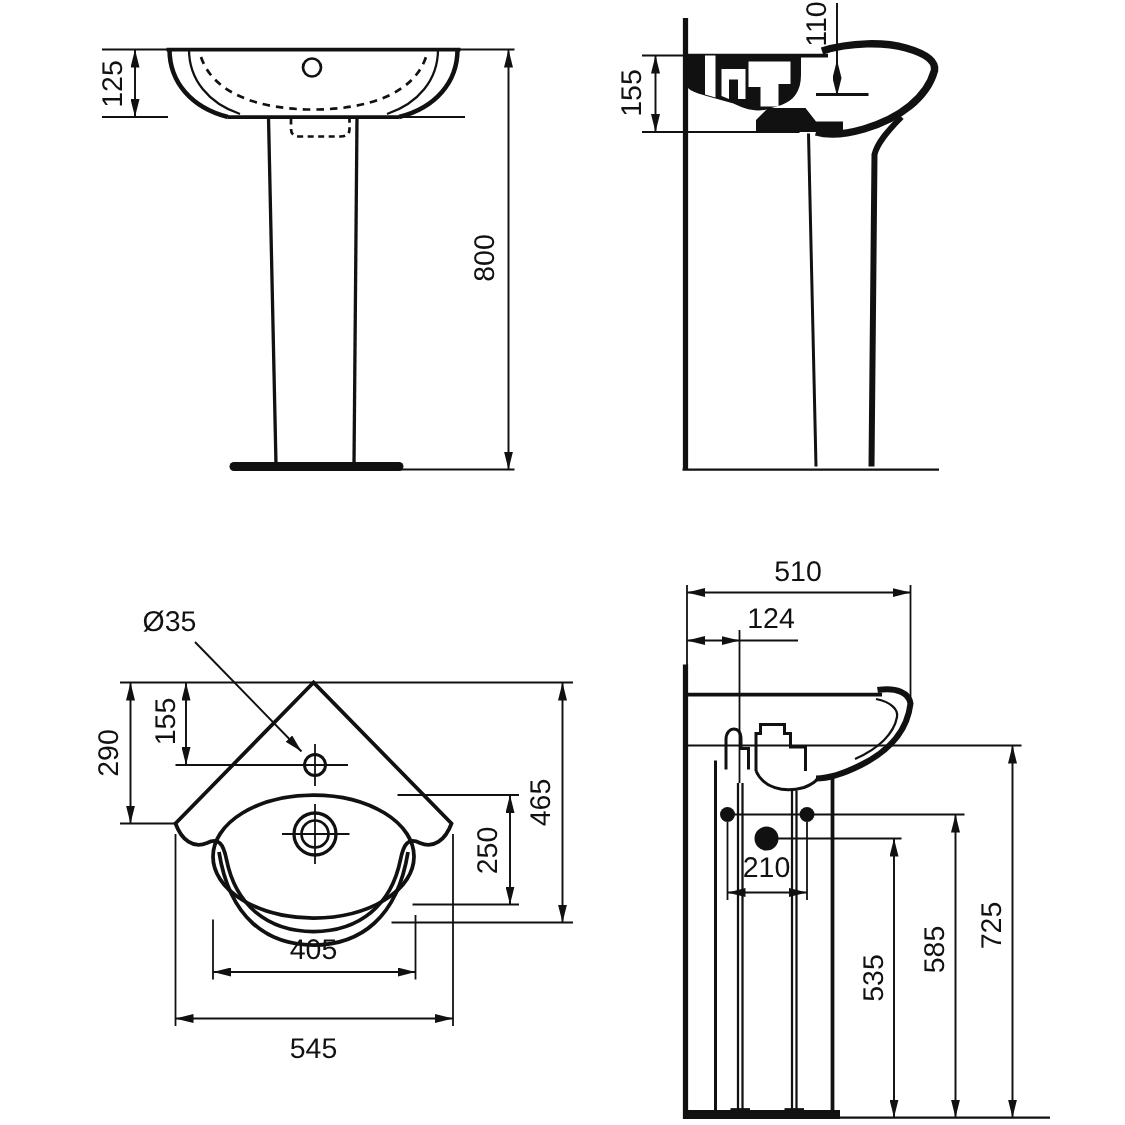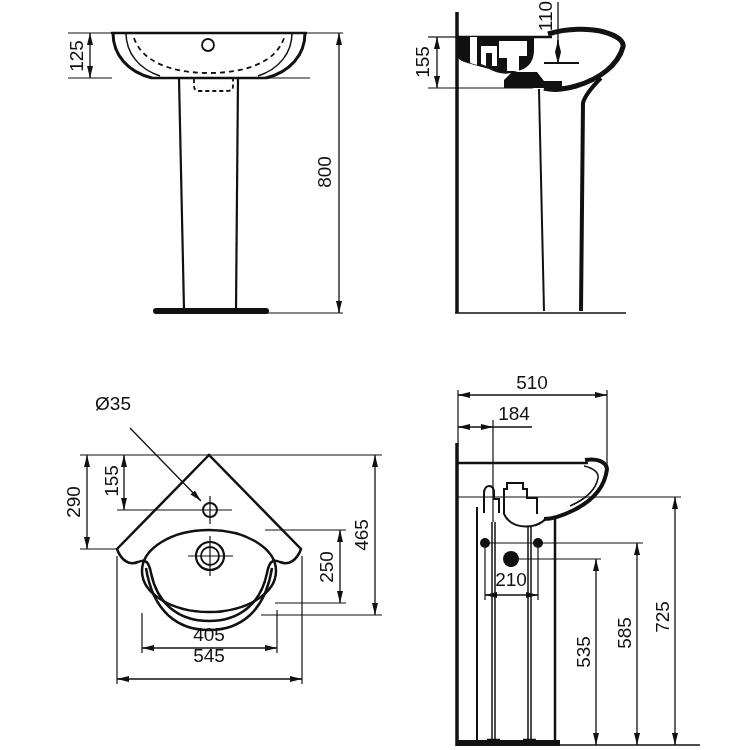--- a/index.html
+++ b/index.html
@@ -153,28 +153,28 @@
       <line x1="675" y1="497" x2="675" y2="745" stroke-width="1.3" marker-start="url(#ah)" marker-end="url(#ah)"></line>
     </g>
   </svg>
 
   <div class="dim vert" style="left:76px;top:56px">125</div>
   <div class="dim vert" style="left:324px;top:172px">800</div>
 
   <div class="dim vert" style="left:422px;top:62px">155</div>
   <div class="dim vert" style="left:545px;top:16px">110</div>
 
-  <div class="dim" style="left:113px;top:403px">Ø35</div>
+  <div class="dim" style="left:113px;top:415px">Ø35</div>
   <div class="dim vert" style="left:111px;top:481px">155</div>
   <div class="dim vert" style="left:73px;top:502px">290</div>
   <div class="dim vert" style="left:361px;top:535px">465</div>
   <div class="dim vert" style="left:326px;top:567px">250</div>
   <div class="dim" style="left:209px;top:634px">405</div>
-  <div class="dim" style="left:209px;top:655px">545</div>
+  <div class="dim" style="left:209px;top:700px">545</div>
 
   <div class="dim" style="left:532px;top:382px">510</div>
-  <div class="dim" style="left:514px;top:413px">184</div>
+  <div class="dim" style="left:514px;top:413px">124</div>
   <div class="dim" style="left:511px;top:579px">210</div>
   <div class="dim vert" style="left:583px;top:652px">535</div>
   <div class="dim vert" style="left:624px;top:633px">585</div>
   <div class="dim vert" style="left:662px;top:617px">725</div>
 
 </div>
 
 </body></html>

